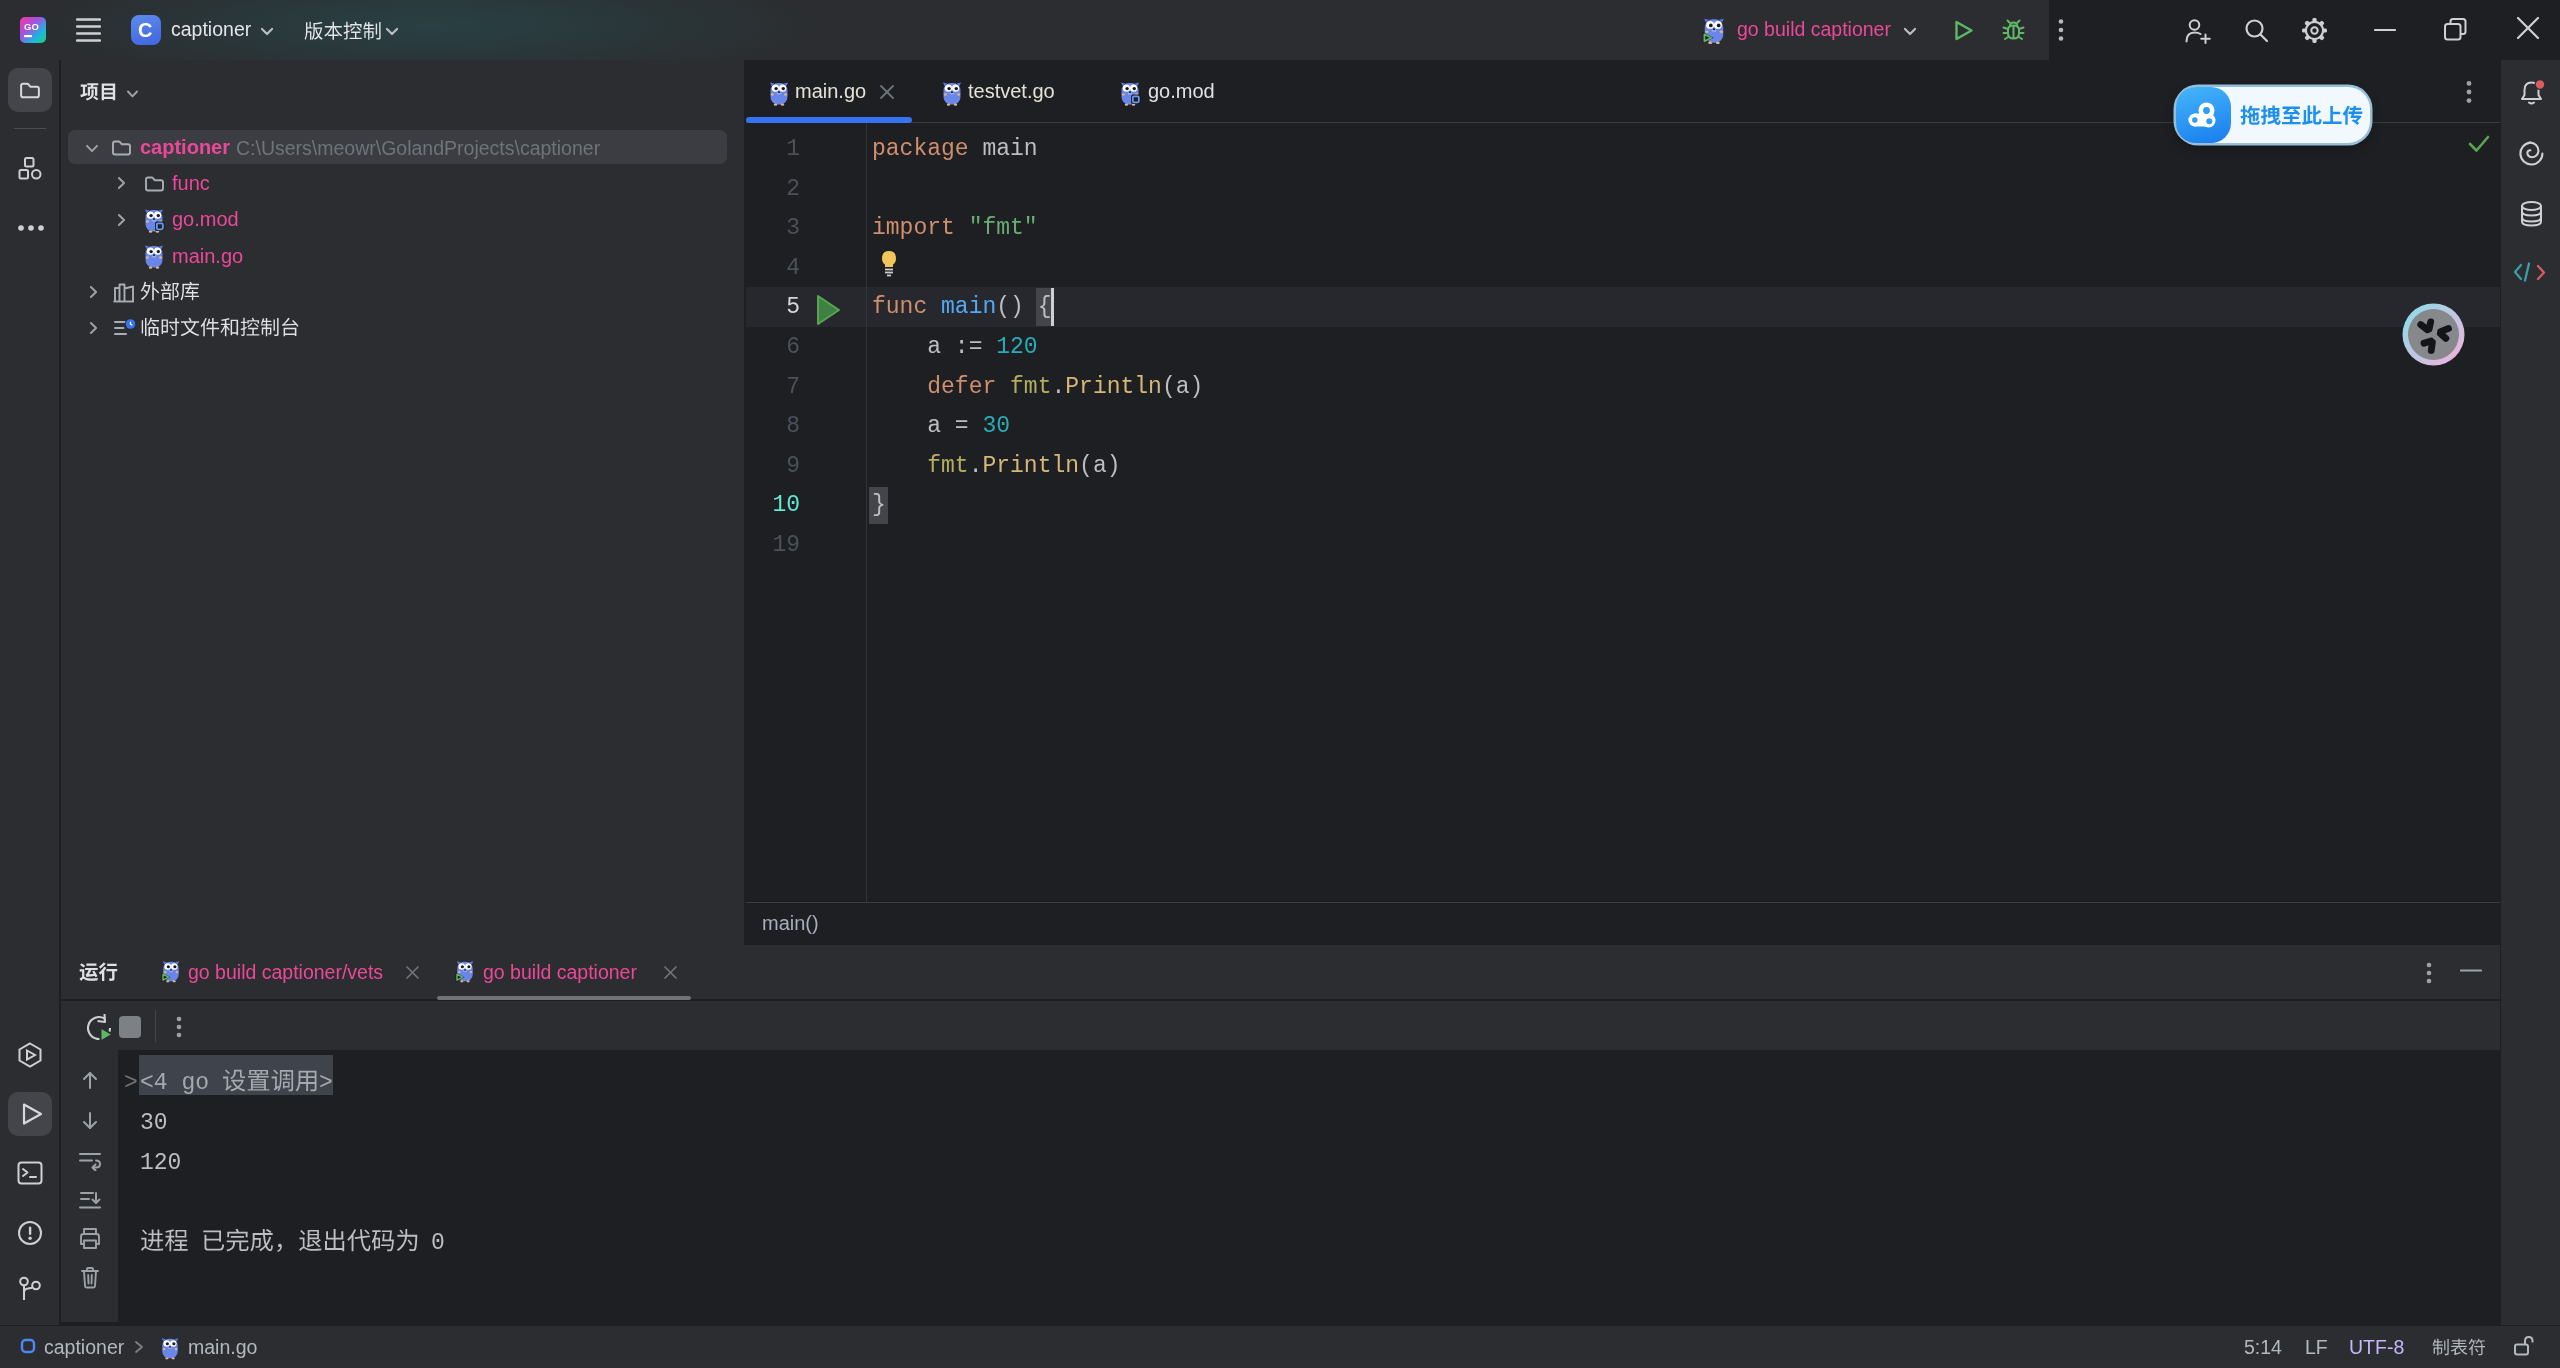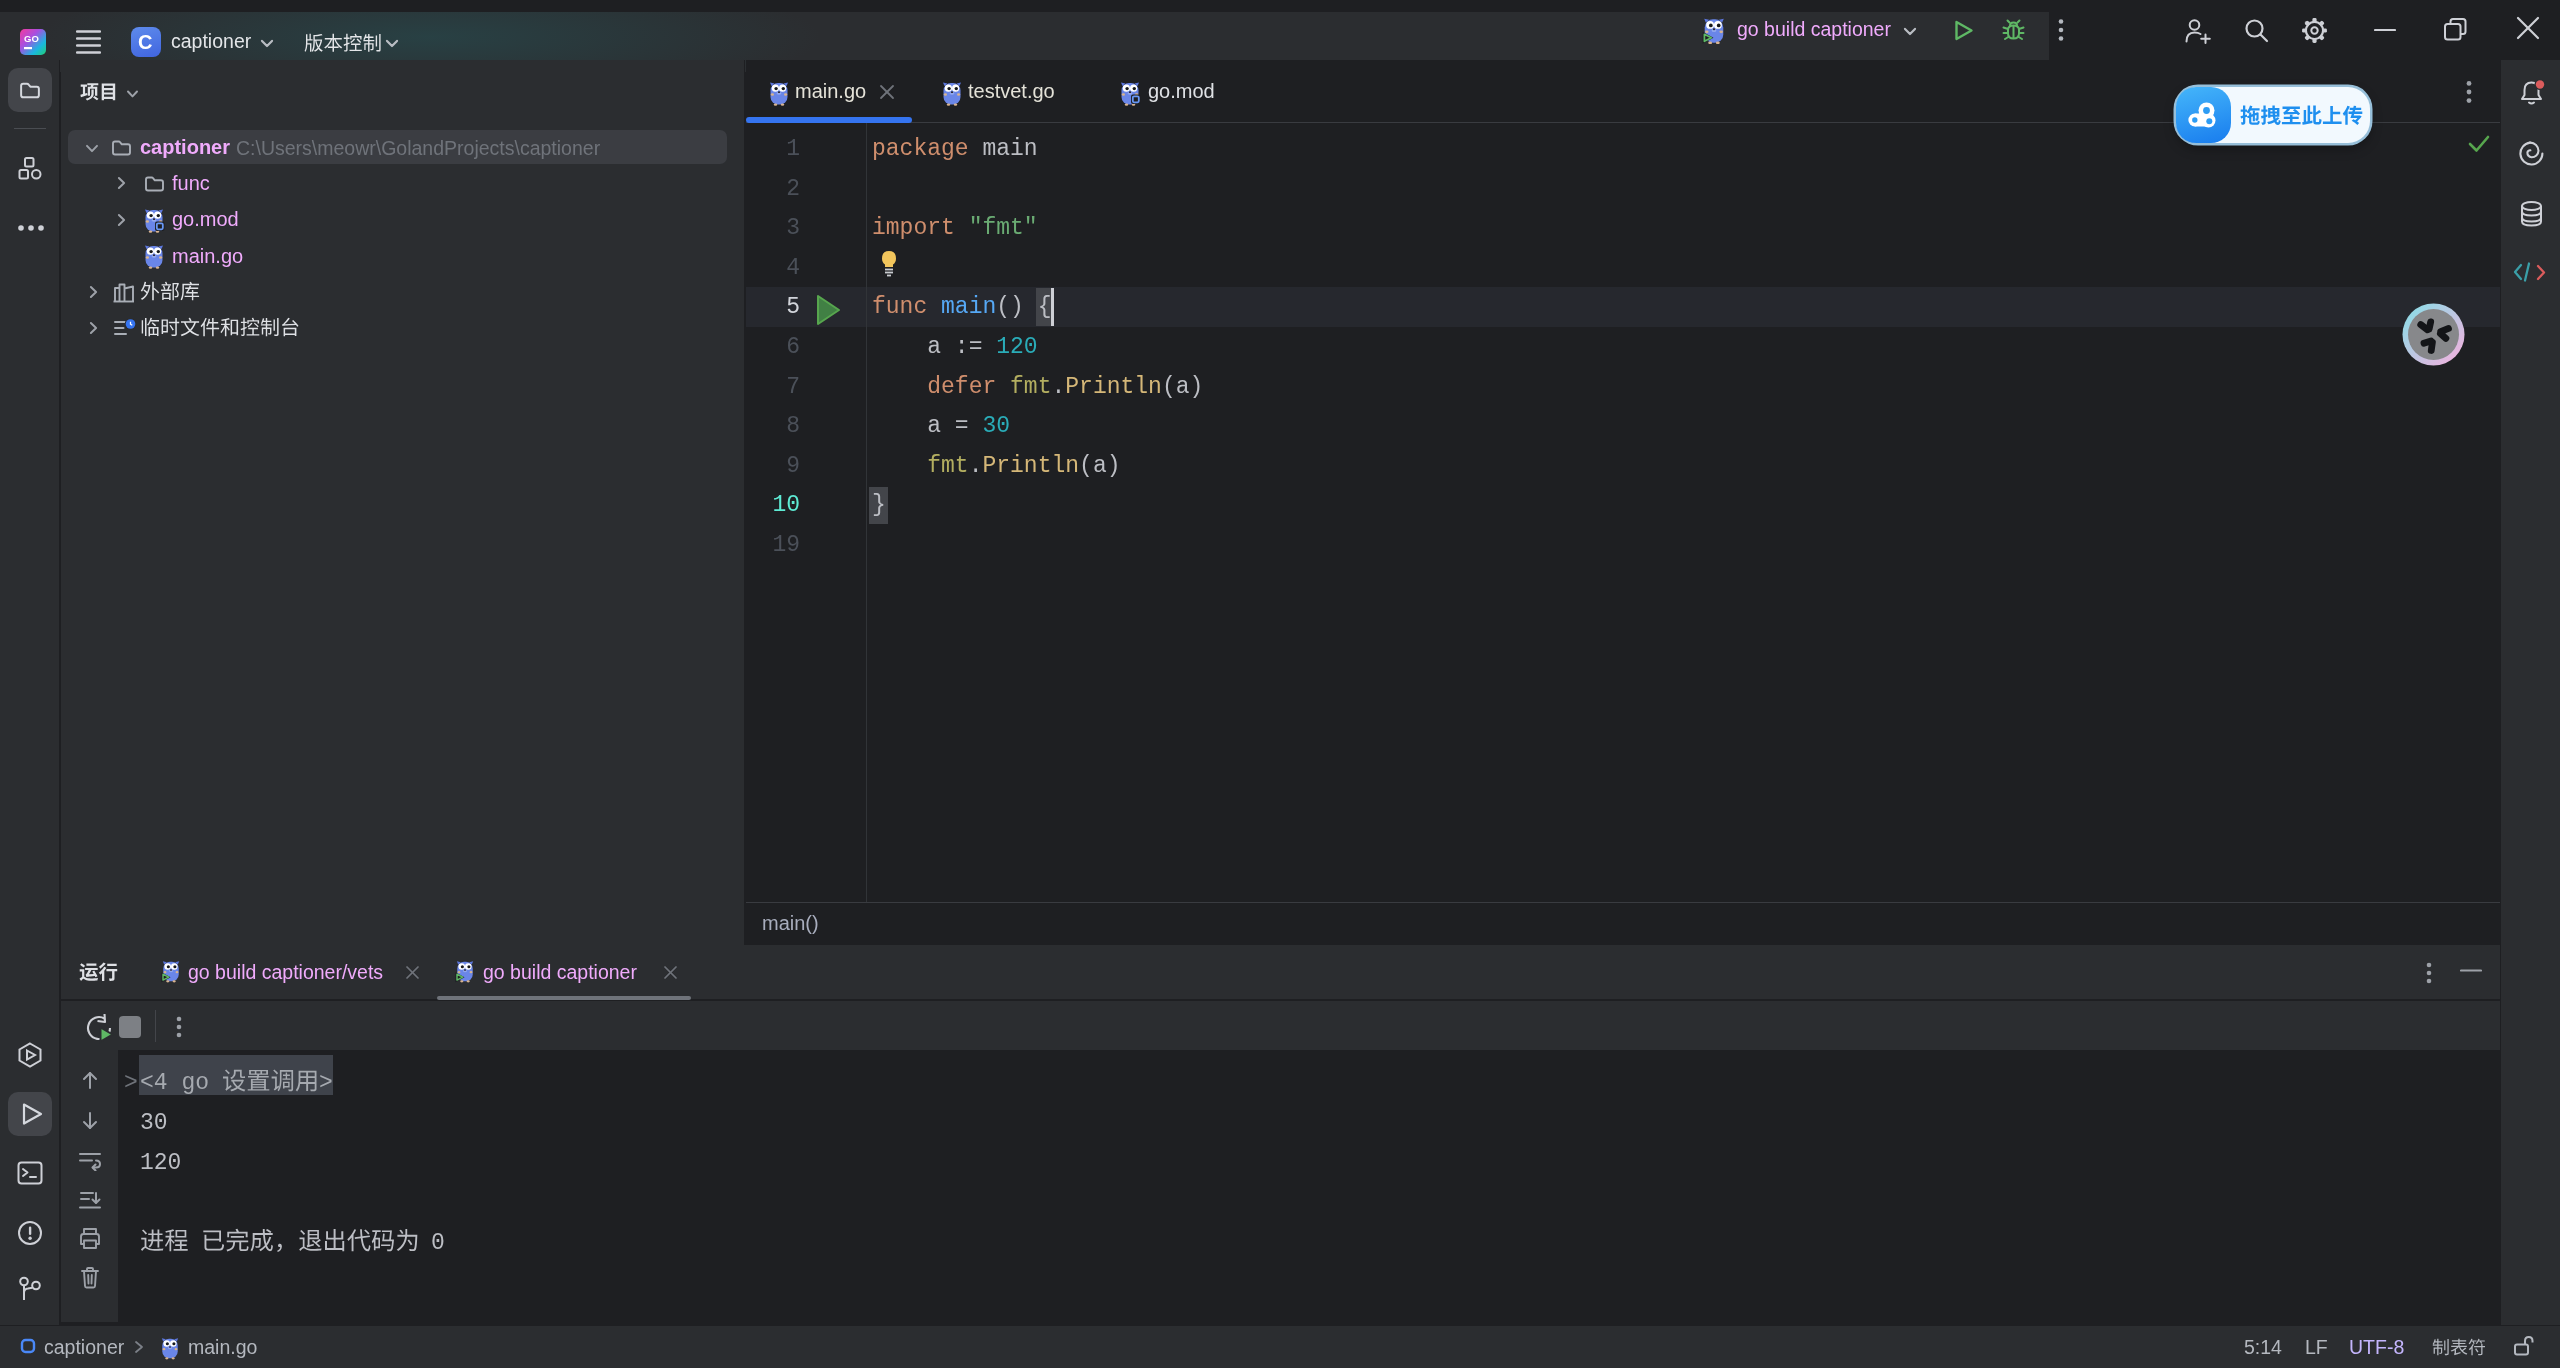--- a/index.html
+++ b/index.html
@@ -1,21 +1,21 @@
 <!DOCTYPE html>
 <html><head><meta charset="utf-8"><style>
 html,body{margin:0;padding:0;width:2560px;height:1368px;background:#1E1F22;overflow:hidden}
 *{box-sizing:border-box}
 body{font-family:"Liberation Sans",sans-serif;-webkit-font-smoothing:antialiased}
 .abs{position:absolute}
-.t{position:absolute;color:#f0abfc;font-size:19.5px;white-space:pre}
+.t{position:absolute;color:#ec4899;font-size:19.5px;white-space:pre}
 .mono{position:absolute;font-family:"Liberation Mono",monospace;font-size:23px;line-height:40px;white-space:pre}
 </style></head><body>
 <div class="abs" style="left:0;top:0;width:2560px;height:1368px">
-<div class="abs" style="left:0;top:12px;width:2049px;height:60px;background:#2B2D30">
+<div class="abs" style="left:0;top:0;width:2049px;height:60px;background:#2B2D30">
 <div class="abs" style="left:0;top:0;width:1200px;height:60px;background:radial-gradient(490px 78px at 430px 25px, rgba(36,96,100,0.38), rgba(36,96,100,0) 80%)"></div>
 <svg style="position:absolute;left:20px;top:17px;" width="26" height="26" viewBox="0 0 26 26">
         <rect width="26" height="26" rx="5" fill="url(#lg)"></rect>
         <defs>
           <linearGradient id="lg" x1="0" y1="0" x2="1" y2="1">
             <stop offset="0" stop-color="#F53A9E"></stop>
             <stop offset="0.38" stop-color="#A84FE0"></stop>
             <stop offset="0.72" stop-color="#1AB7E0"></stop>
             <stop offset="1" stop-color="#23CE73"></stop>
           </linearGradient>

